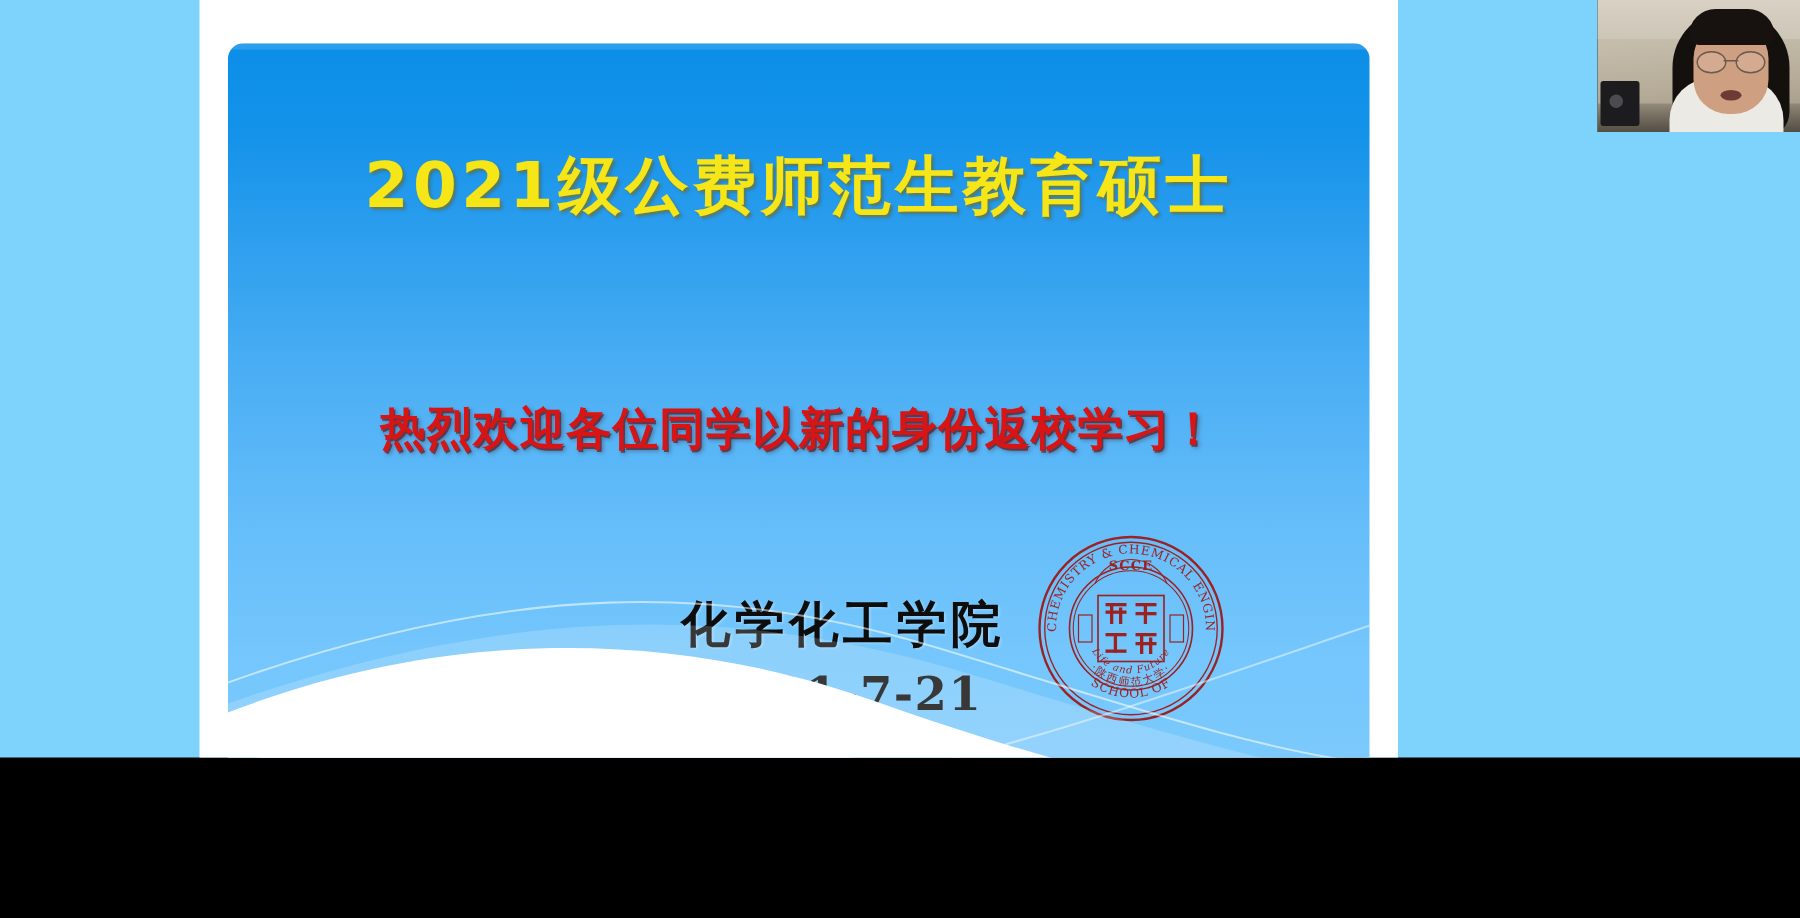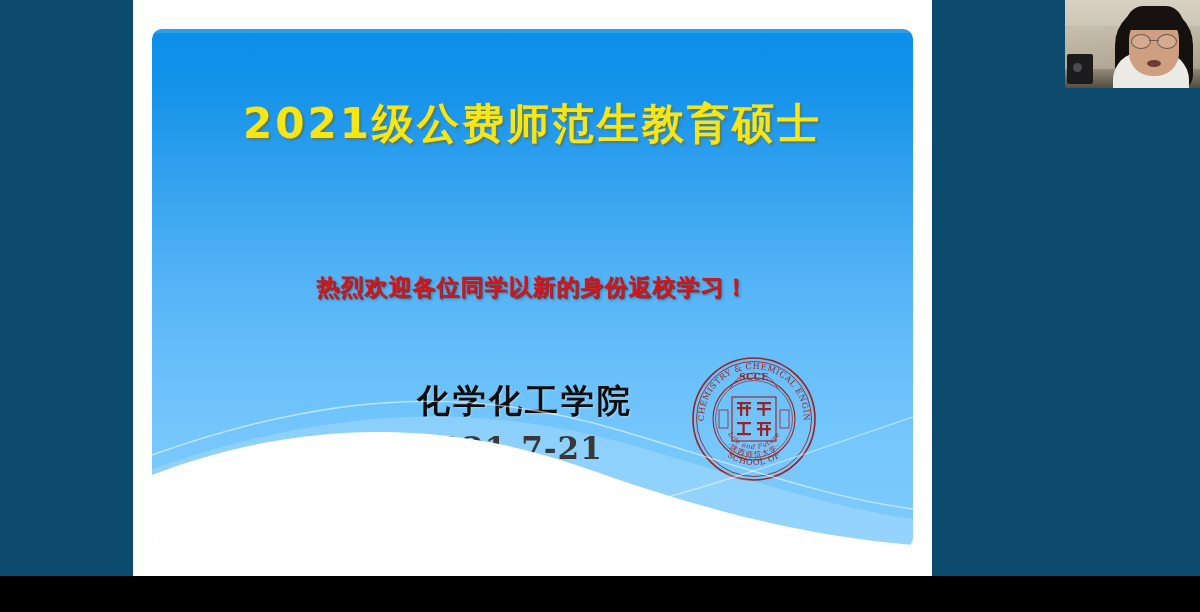--- a/index.html
+++ b/index.html
@@ -10,22 +10,22 @@
   body {
     width: 1200px;
     height: 612px;
     overflow: hidden;
     font-family: "Liberation Sans", sans-serif;
   }
 
   #screen {
     position: relative;
     width: 1200px;
-    height: 576px;
-    background: #0c4a6e;
+    height: 505px;
+    background: #7dd3fc;
     overflow: hidden;
   }
 
   
   #slide-page {
     position: absolute;
     left: 133px;
     top: 0px;
     width: 799px;
     height: 612px;
@@ -94,37 +94,37 @@
   #subtitle-block {
     position: absolute;
     left: 0;
     right: 0;
     top: 236px;
     text-align: center;
   }
   #subtitle-text {
     font-family: "DejaVu Serif", "Liberation Serif", serif;
     font-weight: 700;
-    font-size: 23px;
+    font-size: 30px;
     line-height: 44px;
     letter-spacing: 1px;
     color: #d81414;
     text-shadow:
        1px 1px 0 rgba(90,0,0,0.55),
        2px 2px 3px rgba(60,0,0,0.35);
     white-space: nowrap;
   }
 
   
   #footer-text-block {
     position: absolute;
     left: 265px;
-    top: 348px;
+    top: 363px;
     width: 290px;
-    text-align: left;
+    text-align: center;
   }
   #dept-name {
     display: block;
     font-family: "DejaVu Serif", "Liberation Serif", serif;
     font-weight: 700;
     font-size: 33px;
     line-height: 48px;
     letter-spacing: 3px;
     color: #0d0d0d;
     text-shadow: 1px 1px 2px rgba(255,255,255,0.30);

